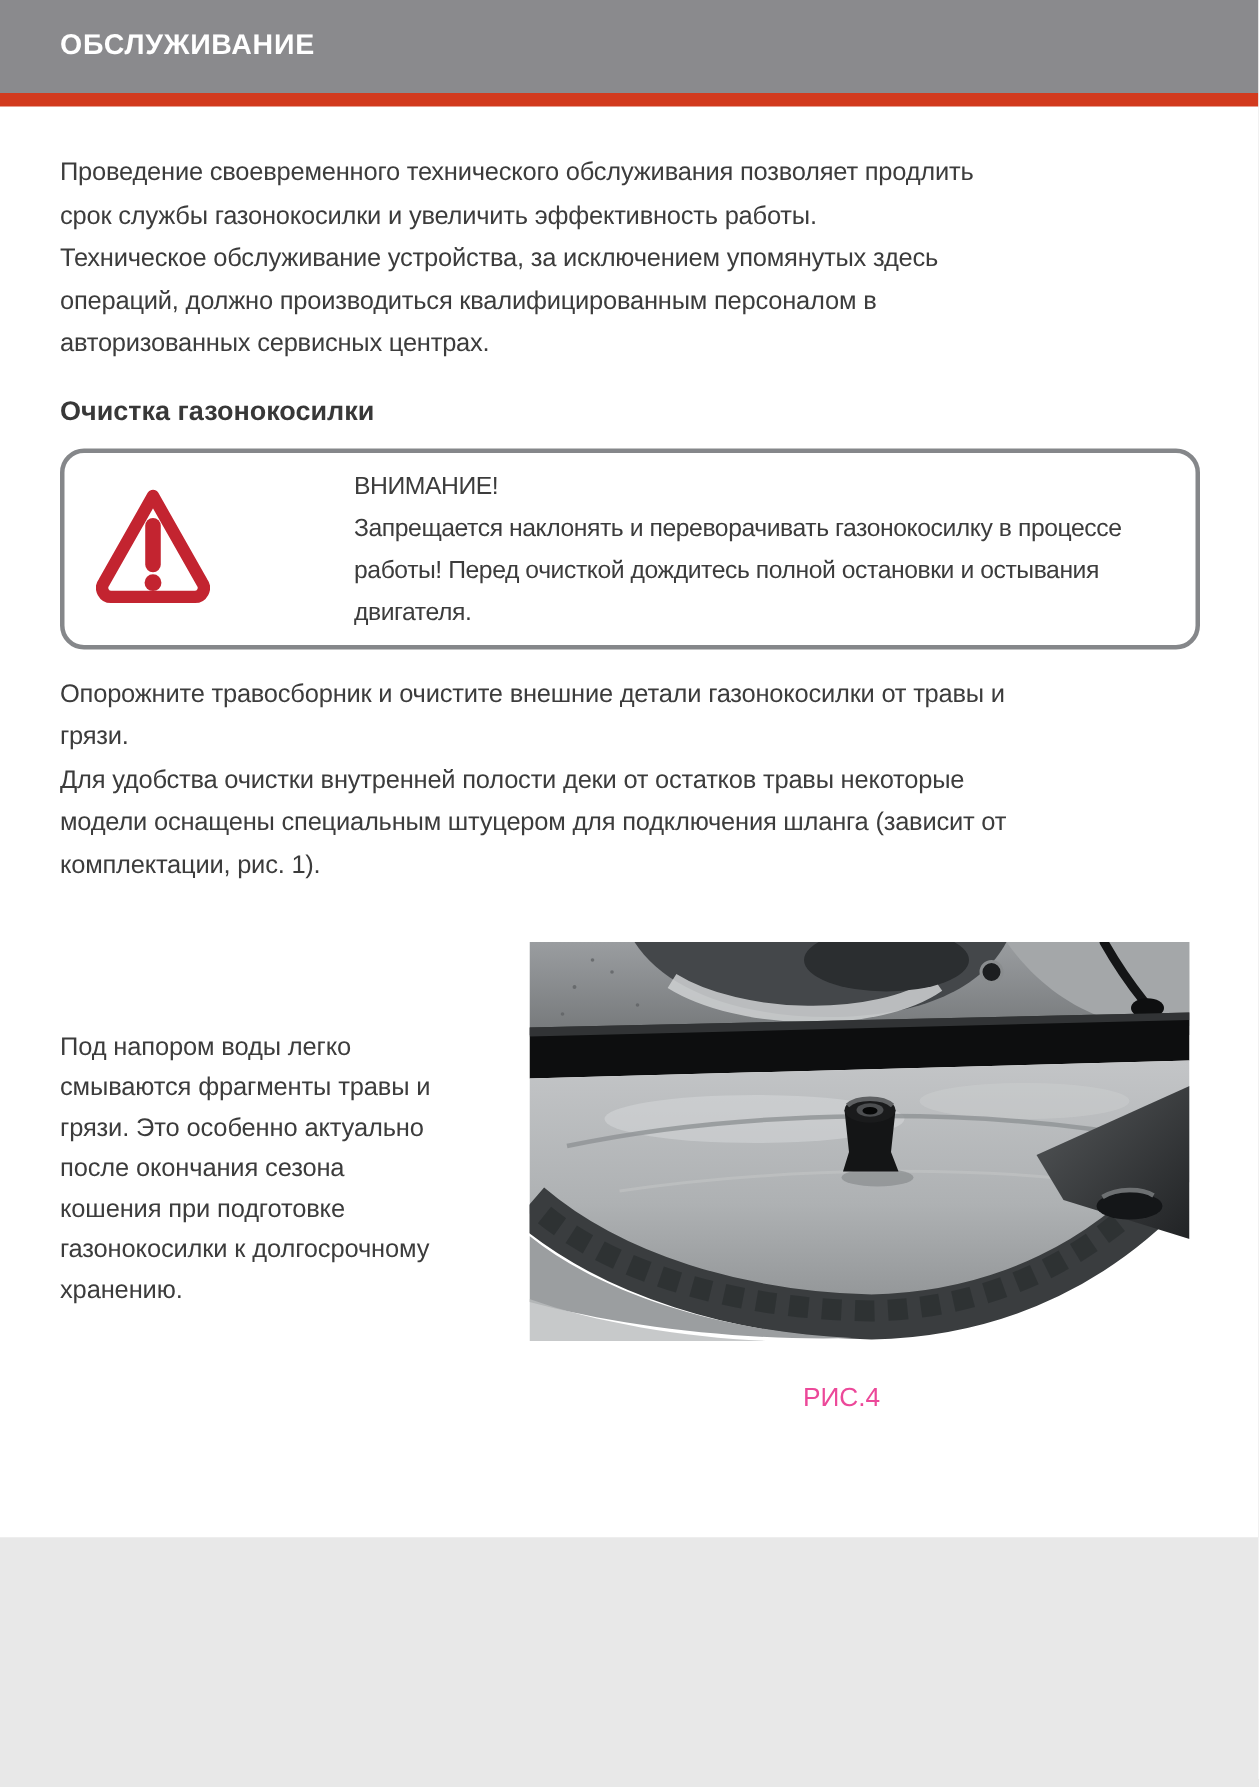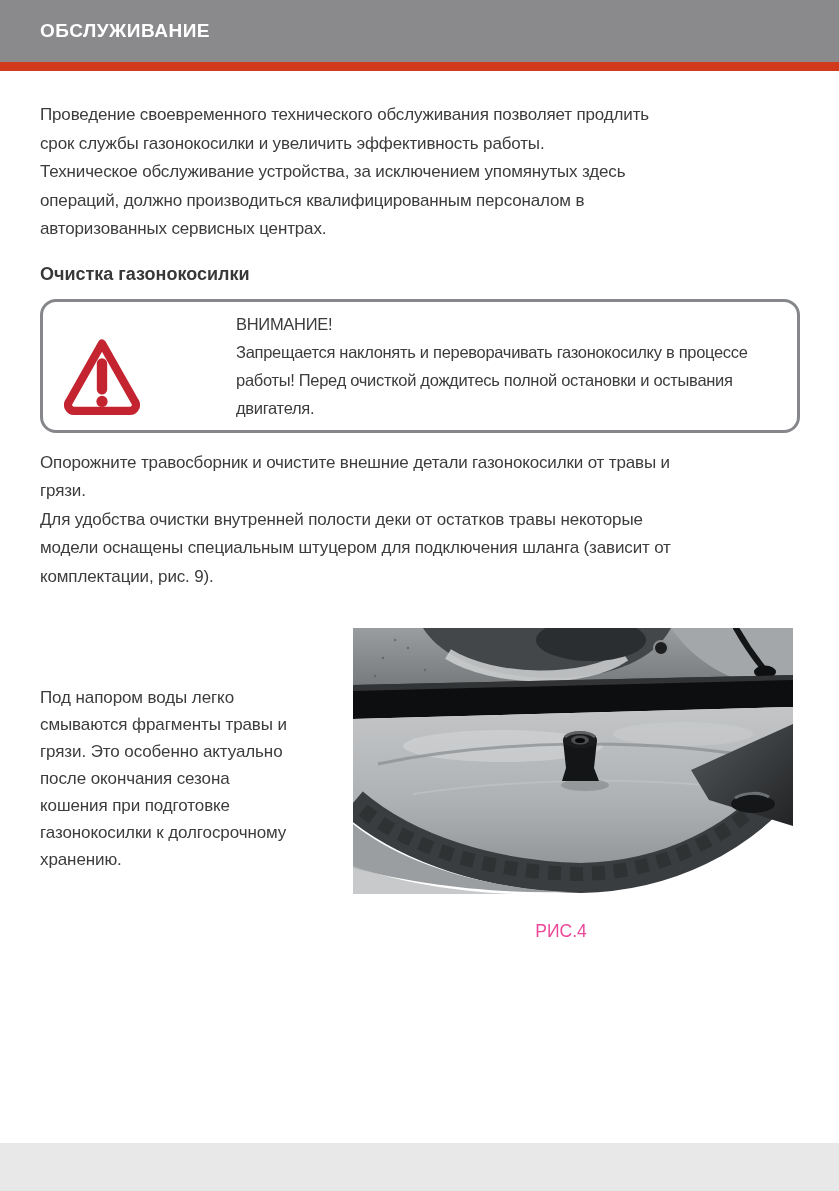--- a/index.html
+++ b/index.html
@@ -1,20 +1,20 @@
 <!DOCTYPE html>
 <html><head>
 <meta charset="utf-8">
 <style>
   * { margin: 0; padding: 0; box-sizing: border-box; }
   html, body { background: #e8e8e8; }
   .page {
     position: relative;
     width: 839px;
-    height: 1143px;
+    height: 1025px;
     margin: 0 auto;
     background: #ffffff;
     font-family: "Liberation Sans", sans-serif;
     color: #3c3c3c;
     overflow: hidden;
   }
 
   
   .header-gray {
     position: absolute; top: 0; left: 0; right: 0; height: 62px;
@@ -48,21 +48,21 @@
     margin-top: 20px;
     font-size: 18px; font-weight: bold; color: #383838; line-height: 20px;
   }
 
   
   .warning-box {
     margin-top: 15px;
     width: 760px;
     border: 3px solid #85878a;
     border-radius: 16px;
-    display: flex; align-items: flex-end;
+    display: flex; align-items: center;
     padding: 8px 24px 8px 20px;
     min-height: 134px;
   }
   .warning-icon-wrap { width: 78px; flex: 0 0 78px; display: flex; justify-content: center; }
   .warning-text {
     margin-left: 95px;
     font-size: 16.5px; line-height: 28px; letter-spacing: -0.3px;
   }
   .warning-title { display: block; }
 
@@ -134,21 +134,21 @@
         <span class="pre">Запрещается наклонять и переворачивать газонокосилку в процессе
 работы! Перед очисткой дождитесь полной остановки и остывания
 двигателя.</span>
       </div>
     </div>
 
     <p class="body-par pre after-warning">Опорожните травосборник и очистите внешние детали газонокосилки от травы и
 грязи.
 Для удобства очистки внутренней полости деки от остатков травы некоторые
 модели оснащены специальным штуцером для подключения шланга (зависит от
-комплектации, рис. 9).</p>
+комплектации, рис. 1).</p>
   </div>
 
   <p class="body-par pre side-note">Под напором воды легко
 смываются фрагменты травы и
 грязи. Это особенно актуально
 после окончания сезона
 кошения при подготовке
 газонокосилки к долгосрочному
 хранению.</p>
 

